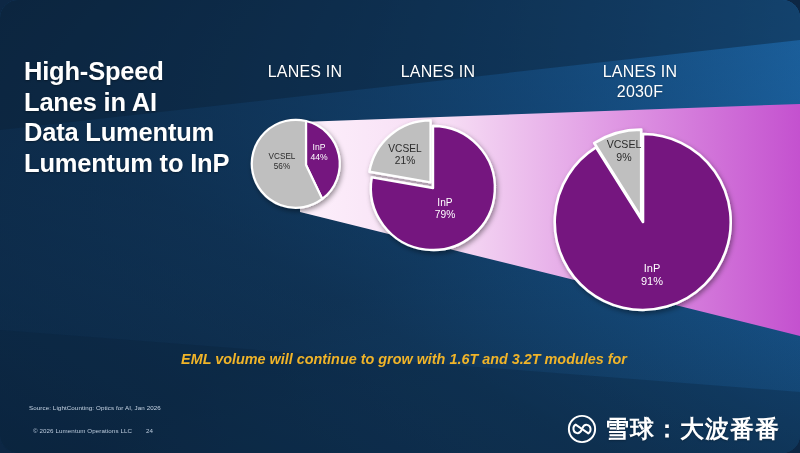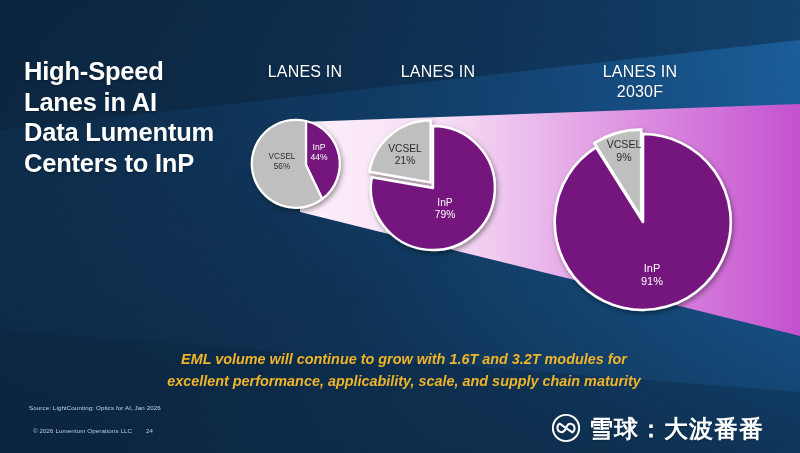--- a/index.html
+++ b/index.html
@@ -9,20 +9,21 @@
   }
   body {
     font-family: "Liberation Sans", sans-serif;
   }
   #slide {
     position: relative;
     width: 800px;
     height: 453px;
     overflow: hidden;
     background: #14395f;
+    border-radius: 18px;
   }
   #bg-svg, #art-svg {
     position: absolute;
     left: 0;
     top: 0;
     width: 800px;
     height: 453px;
   }
 
   
@@ -93,24 +94,24 @@
     top: 427px;
     color: #bccbdd;
     font-size: 6.2px;
     letter-spacing: 0.1px;
   }
   #copyright .pagenum { display: inline-block; margin-left: 14px; }
 
   
   #watermark {
     position: absolute;
-    right: 36px;
+    right: 20px;
     bottom: 8px;
     display: flex;
-    align-items: flex-start;
+    align-items: center;
     gap: 8px;
   }
   #watermark .wm-text {
     color: #ffffff;
     font-size: 24px;
     font-weight: bold;
     letter-spacing: 1px;
     white-space: nowrap;
     text-shadow: 0 1px 2px rgba(0,0,0,0.25);
   }
@@ -178,21 +179,21 @@
       <path d="M 643,222 L 643,134 A 88,88 0 1 1 596.00,147.43 Z" fill="#75197f" stroke="#ffffff" stroke-width="2.6" stroke-linejoin="round"></path>
 
       <path d="M 641.2,217.6 L 594.2,143.03 A 88,88 0 0 1 641.2,129.6 Z" fill="#bfbfbf" stroke="#ffffff" stroke-width="2.6" stroke-linejoin="round"></path>
     </g>
   </svg>
 
   <div id="title" class="layer-text" style="position:absolute;">
     <div>High-Speed</div>
     <div>Lanes in AI</div>
     <div>Data Lumentum</div>
-    <div>Centers to InP</div>
+    <div>Lumentum to InP</div>
   </div>
 
   <div class="pie-header" style="left:235px; top:62px; width:140px;">
     <span>LANES IN</span>
   </div>
 
   <div class="pie-header" style="left:368px; top:62px; width:140px;">
     <span>LANES IN</span>
   </div>
 
@@ -223,21 +224,20 @@
     <span>VCSEL</span>
     <span>9%</span>
   </div>
   <div class="slice-label lab-inp" style="left:628px; top:262px; width:48px; font-size:11px;">
     <span>InP</span>
     <span>91%</span>
   </div>
 
   <div id="caption">
     <span>EML volume will continue to grow with 1.6T and 3.2T modules for</span>
-    <span>excellent performance, applicability, scale, and supply chain maturity</span>
   </div>
 
   <div id="source-note">Source: LightCounting: Optics for AI, Jan 2026</div>
   <div id="copyright">
     <span>© 2026 Lumentum Operations LLC</span><span class="pagenum">24</span>
   </div>
 
   <div id="watermark">
     <svg id="wm-logo" width="30" height="30" viewBox="0 0 32 32">
       <circle cx="16" cy="16" r="14" fill="none" stroke="#ffffff" stroke-width="2.1"></circle>

